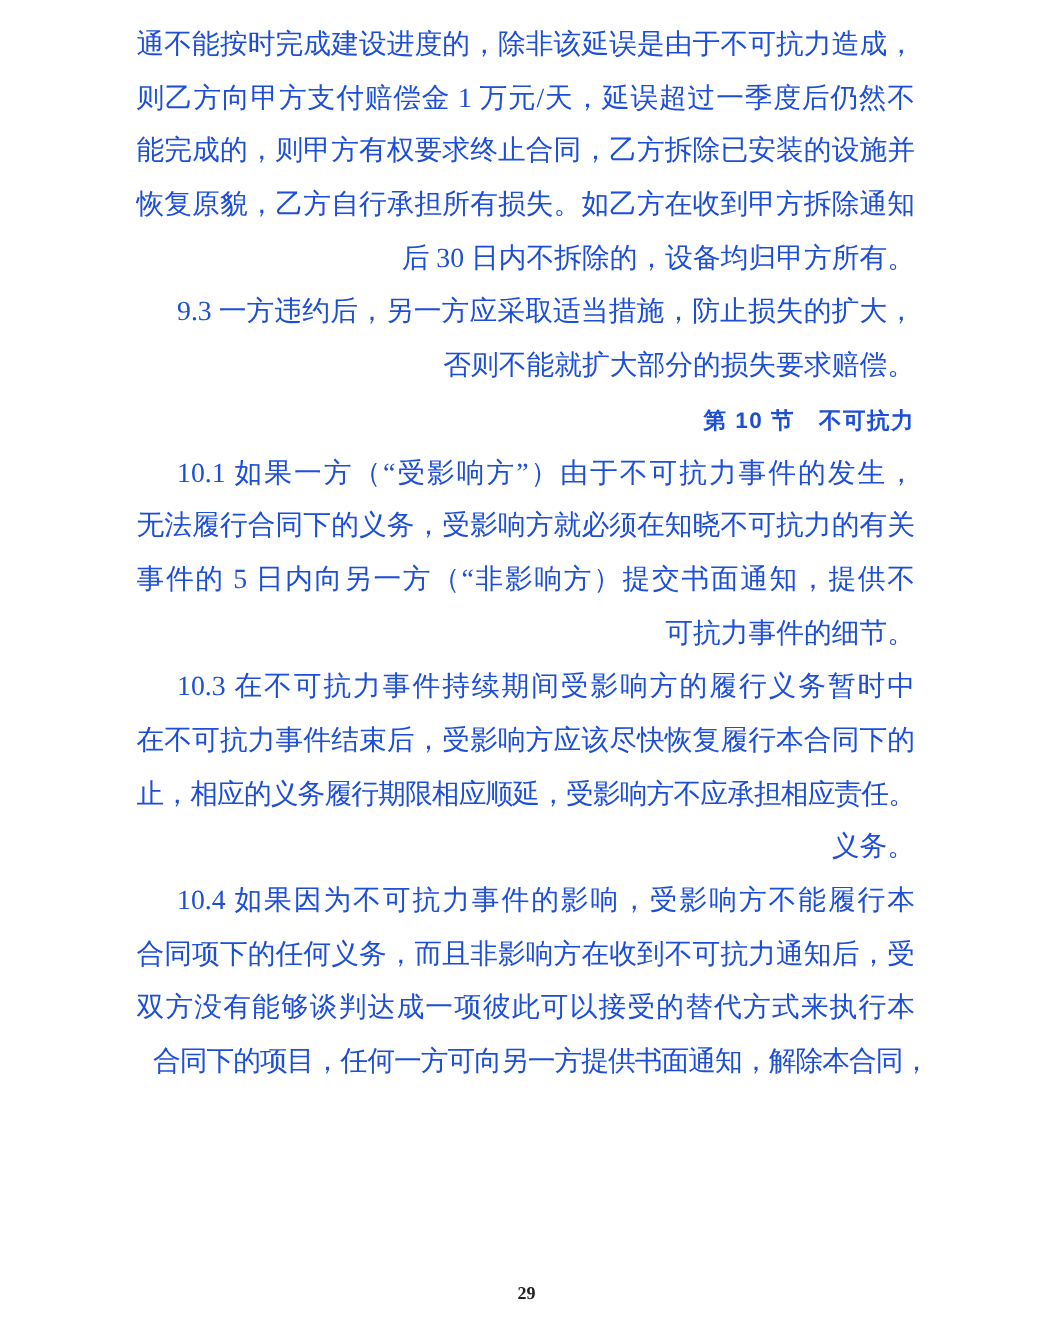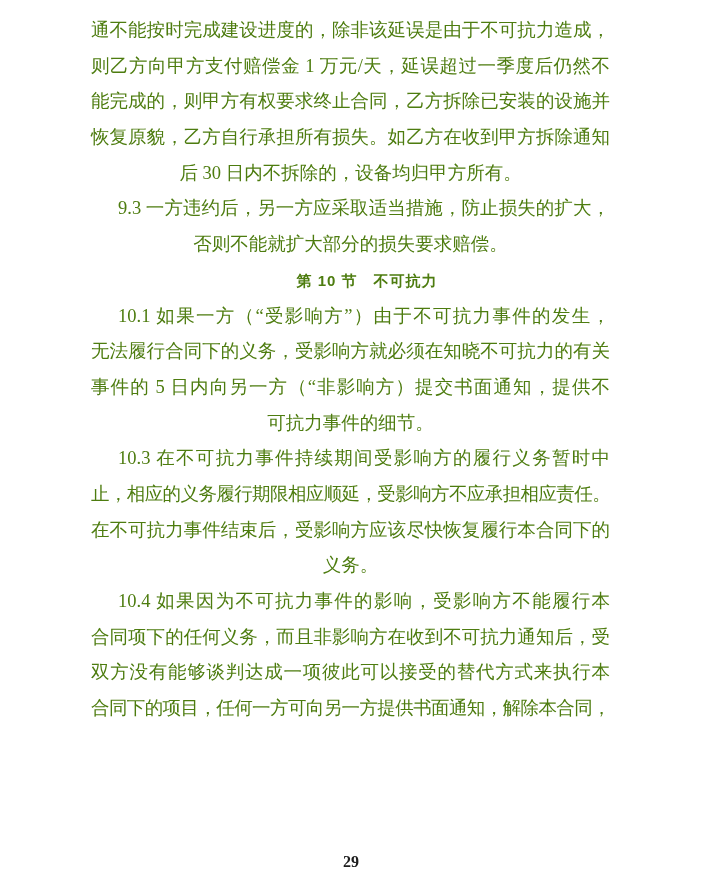--- a/index.html
+++ b/index.html
@@ -13,49 +13,49 @@
     position: relative;
     overflow: hidden;
     font-family: "Liberation Serif", "DejaVu Serif", serif;
   }
   .doc {
     position: absolute;
     left: 91px;
     top: 13px;
     width: 519px;
     font-size: 18.5px;
-    color: #4d7c0f;
+    color: #1d4ed8;
   }
   .block { margin: 0; }
   .line {
     height: 35.7px;
     line-height: 35.7px;
     white-space: nowrap;
-    text-align: center;
+    text-align: right;
   }
   .line.j {
     text-align: justify;
     text-align-last: justify;
     text-justify: inter-ideograph;
   }
   .line.indent { padding-left: 27px; font-family: Liberation Serif, serif; }
   .block.heading .line {
     font-family: "Liberation Sans", "DejaVu Sans", sans-serif;
     font-weight: 700;
     font-size: 15px;
     padding-left: 33px;
     letter-spacing: 1px;
   }
   .footer {
     position: absolute;
     top: 854px;
     left: 0;
     width: 702px;
     text-align: center;
-    font-size: 16px;
+    font-size: 12px;
     line-height: 16px;
     font-weight: 700;
     color: #1d1d1d;
     font-family: "Liberation Serif", "DejaVu Serif", serif;
   }
 </style>
 </head>
 <body>
 
 <div class="doc">
@@ -76,25 +76,25 @@
     <div class="block">
       <div class="line j indent">10.1 如果一方（“受影响方”）由于不可抗力事件的发生，</div>
       <div class="line j">无法履行合同下的义务，受影响方就必须在知晓不可抗力的有关</div>
       <div class="line j">事件的 5 日内向另一方（“非影响方）提交书面通知，提供不</div>
       <div class="line">可抗力事件的细节。</div>
     </div>
     <div class="block">
     </div>
     <div class="block">
       <div class="line j indent">10.3 在不可抗力事件持续期间受影响方的履行义务暂时中</div>
+      <div class="line j">在不可抗力事件结束后，受影响方应该尽快恢复履行本合同下的</div>
       <div class="line j" style="letter-spacing: -0.655172px;">止，相应的义务履行期限相应顺延，受影响方不应承担相应责任。</div>
-      <div class="line j">在不可抗力事件结束后，受影响方应该尽快恢复履行本合同下的</div>
       <div class="line">义务。</div>
     </div>
     <div class="block">
       <div class="line j indent">10.4 如果因为不可抗力事件的影响，受影响方不能履行本</div>
       <div class="line j">合同项下的任何义务，而且非影响方在收到不可抗力通知后，受</div>
       <div class="line j">双方没有能够谈判达成一项彼此可以接受的替代方式来执行本</div>
-      <div class="line j" style="letter-spacing: -0.655172px;">合同下的项目，任何一方可向另一方提供书面通知，解除本合同，</div>
+      <div class="line j" style="letter-spacing: -0.655172px; margin-left: 11px;">合同下的项目，任何一方可向另一方提供书面通知，解除本合同，</div>
     </div>
   </div>
 
 <div class="footer">29</div>
 
 </body></html>

